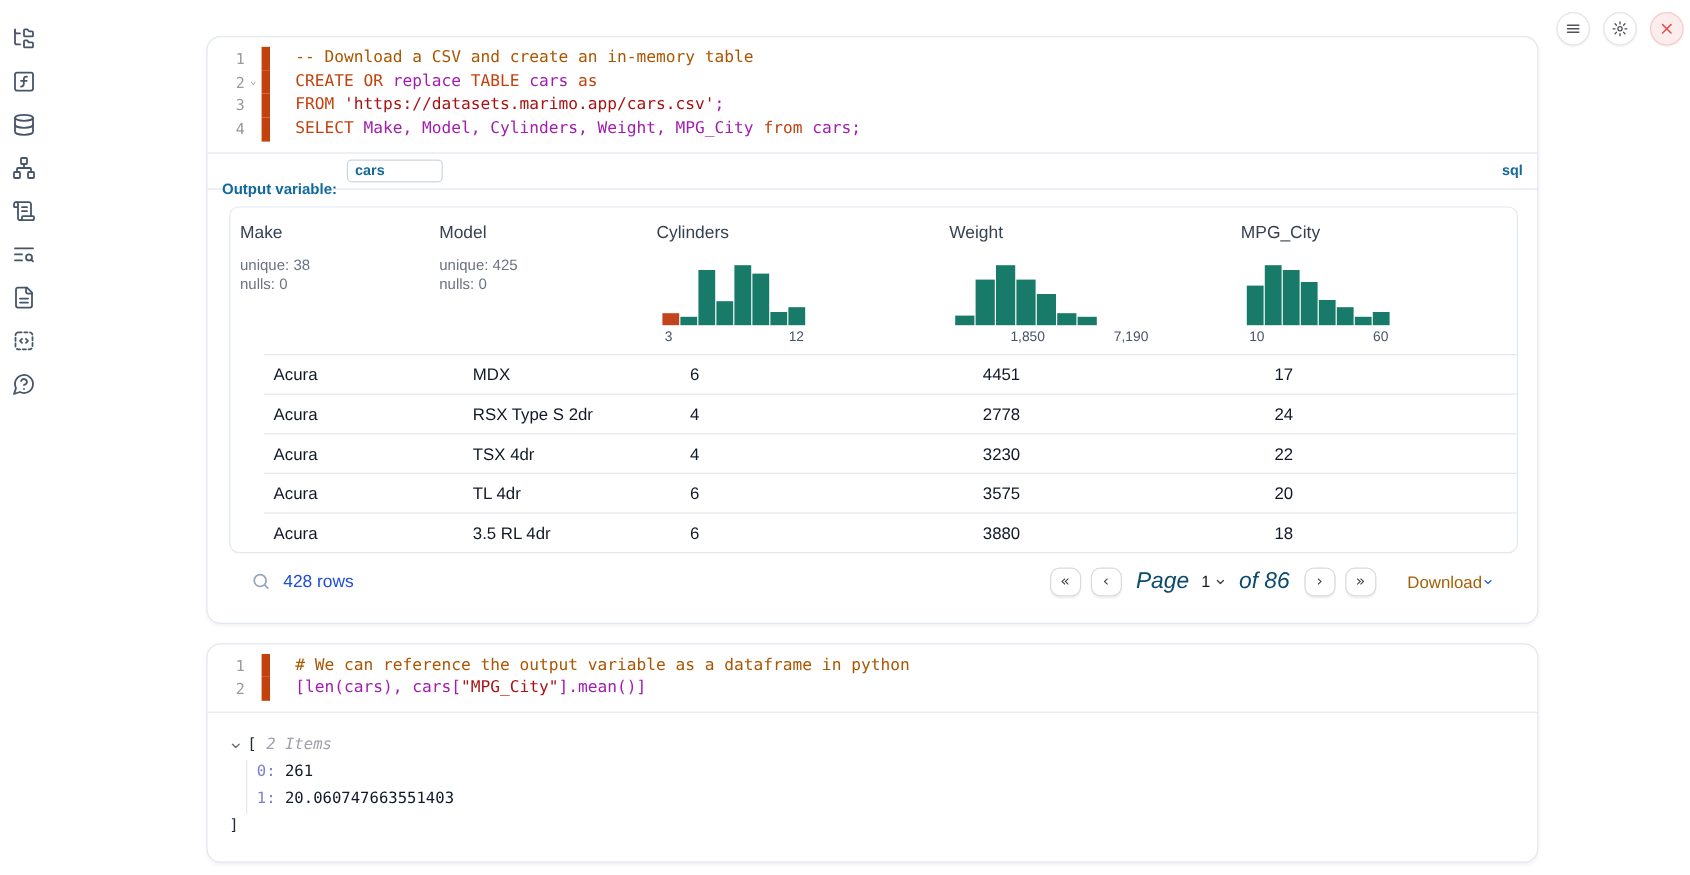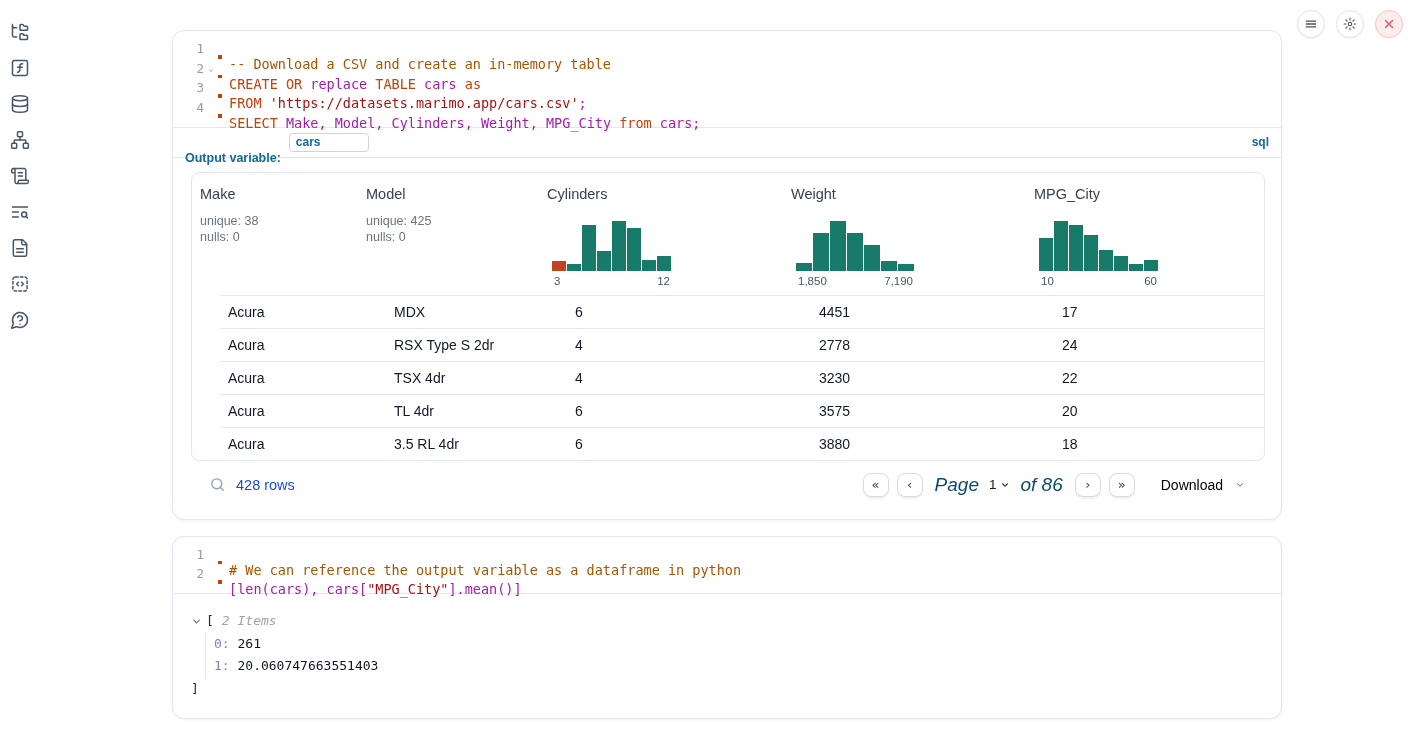--- a/index.html
+++ b/index.html
@@ -20,21 +20,21 @@
 
   
   .main { position:absolute; left:172px; top:30px; width:1110px; }
   .cell { border:1px solid #e2e8f0; border-radius:12px; background:#fff; box-shadow:0 1px 3px rgba(0,0,0,.05); margin-bottom:16px; }
 
   
   .code-area { padding:8px 0 9px 10px; font-family:"DejaVu Sans Mono",monospace; font-size:13.5px; }
   .code-line { display:flex; height:19.7px; line-height:19.7px; }
   .ln { width:21px; text-align:right; color:#9a9a9a; font-size:12.5px; flex:none; }
   .fold { width:14px; text-align:center; color:#9a9a9a; font-size:9px; flex:none; }
-  .code-text { border-left:4px solid #c2410c; padding-left:7px; white-space:pre; color:#000;margin-top:16px; }
+  .code-text { border-left:7px solid #c2410c; padding-left:21px; white-space:pre; color:#000; }
   .tok-kw { color:#c2410c; }
   .tok-str { color:#aa1111; }
   .tok-comment { color:#aa5500; }
   .tok-plain { color:#a21caf; }
 
   .divider { border-top:1px solid #e2e8f0; }
 
   
   .outvar-row { height:29px; display:flex; align-items:center; padding:0 12px; gap:8px; }
   .outvar-label { font-size:12.5px; font-weight:bold; color:#13699c;margin-top:32px; }
@@ -62,21 +62,21 @@
   .tfooter { height:48px; display:flex; align-items:center; padding:0 18px; }
   .search-icon { width:17px; height:17px; color:#94a3b8; cursor:pointer; }
   .rowcount { margin-left:10px; font-size:14.5px; color:#1d4ed8; }
   .pager { margin-left:auto; display:flex; align-items:center; gap:8px; }
   .pg-btn { width:26px; height:24px; border:1px solid #d9d9de; border-radius:8px; background:#fff;
     display:flex; align-items:center; justify-content:center; font-size:13px; color:#3f3f46;
     box-shadow:0 2px 0 rgba(0,0,0,.05); cursor:pointer; font-family:"DejaVu Sans",sans-serif; }
   .page-label, .of-label { font-size:19px; color:#0c4a6e;font-style:italic; }
   .page-select { display:flex; align-items:center; gap:4px; font-size:13.5px; color:#18181b; cursor:pointer; padding:2px 2px; }
   .chev { width:10px; height:10px; color:#3f3f46; }
-  .download { margin-left:18px; display:flex; align-items:center; gap:12px; color:#000000; font-size:14px; cursor:pointer; }
+  .download { margin-left:18px; display:flex; align-items:center; gap:0; color:#a16207; font-size:14px; cursor:pointer; }
   .download .chev { color:#2563eb; }
 
   
   .tree-area { padding:16px 18px 18px 18px; font-family:"DejaVu Sans Mono",monospace; font-size:13px; line-height:22.5px; color:#1f2937; }
   .tree-head { display:flex; align-items:center; gap:4px; }
   .tree-caret { width:11px; height:11px; color:#71717a; cursor:pointer; flex:none; }
   .items-label { font-style:italic; color:#a1a1aa; margin-left:4px; }
   .tree-items { margin-left:14px; border-left:1px solid #e2e8f0; padding-left:8px; }
   .tree-key { color:#7b80c9; }
   .tree-val { color:#0f172a; }
@@ -254,21 +254,21 @@
               <div class="hist-wrap">
                 <div class="hist">
                   <div class="bar" style="height: 8px; width: 16px;"></div>
                   <div class="bar" style="height: 38px; width: 16px;"></div>
                   <div class="bar" style="height: 50px; width: 16px;"></div>
                   <div class="bar" style="height: 38px; width: 16px;"></div>
                   <div class="bar" style="height: 26px; width: 16px;"></div>
                   <div class="bar" style="height: 10px; width: 16px;"></div>
                   <div class="bar" style="height: 7px; width: 16px;"></div>
                 </div>
-                <div class="hist-labels" style="width: 119px;">
+                <div class="hist-labels" style="width: 119px; margin-left: 44px;">
                   <span>1,850</span>
                   <span>7,190</span>
                 </div>
               </div>
             </div>
             <div class="th">
               <div class="th-label">MPG_City</div>
               <div class="hist-wrap">
                 <div class="hist">
                   <div class="bar" style="height: 33px; width: 14px;"></div>

